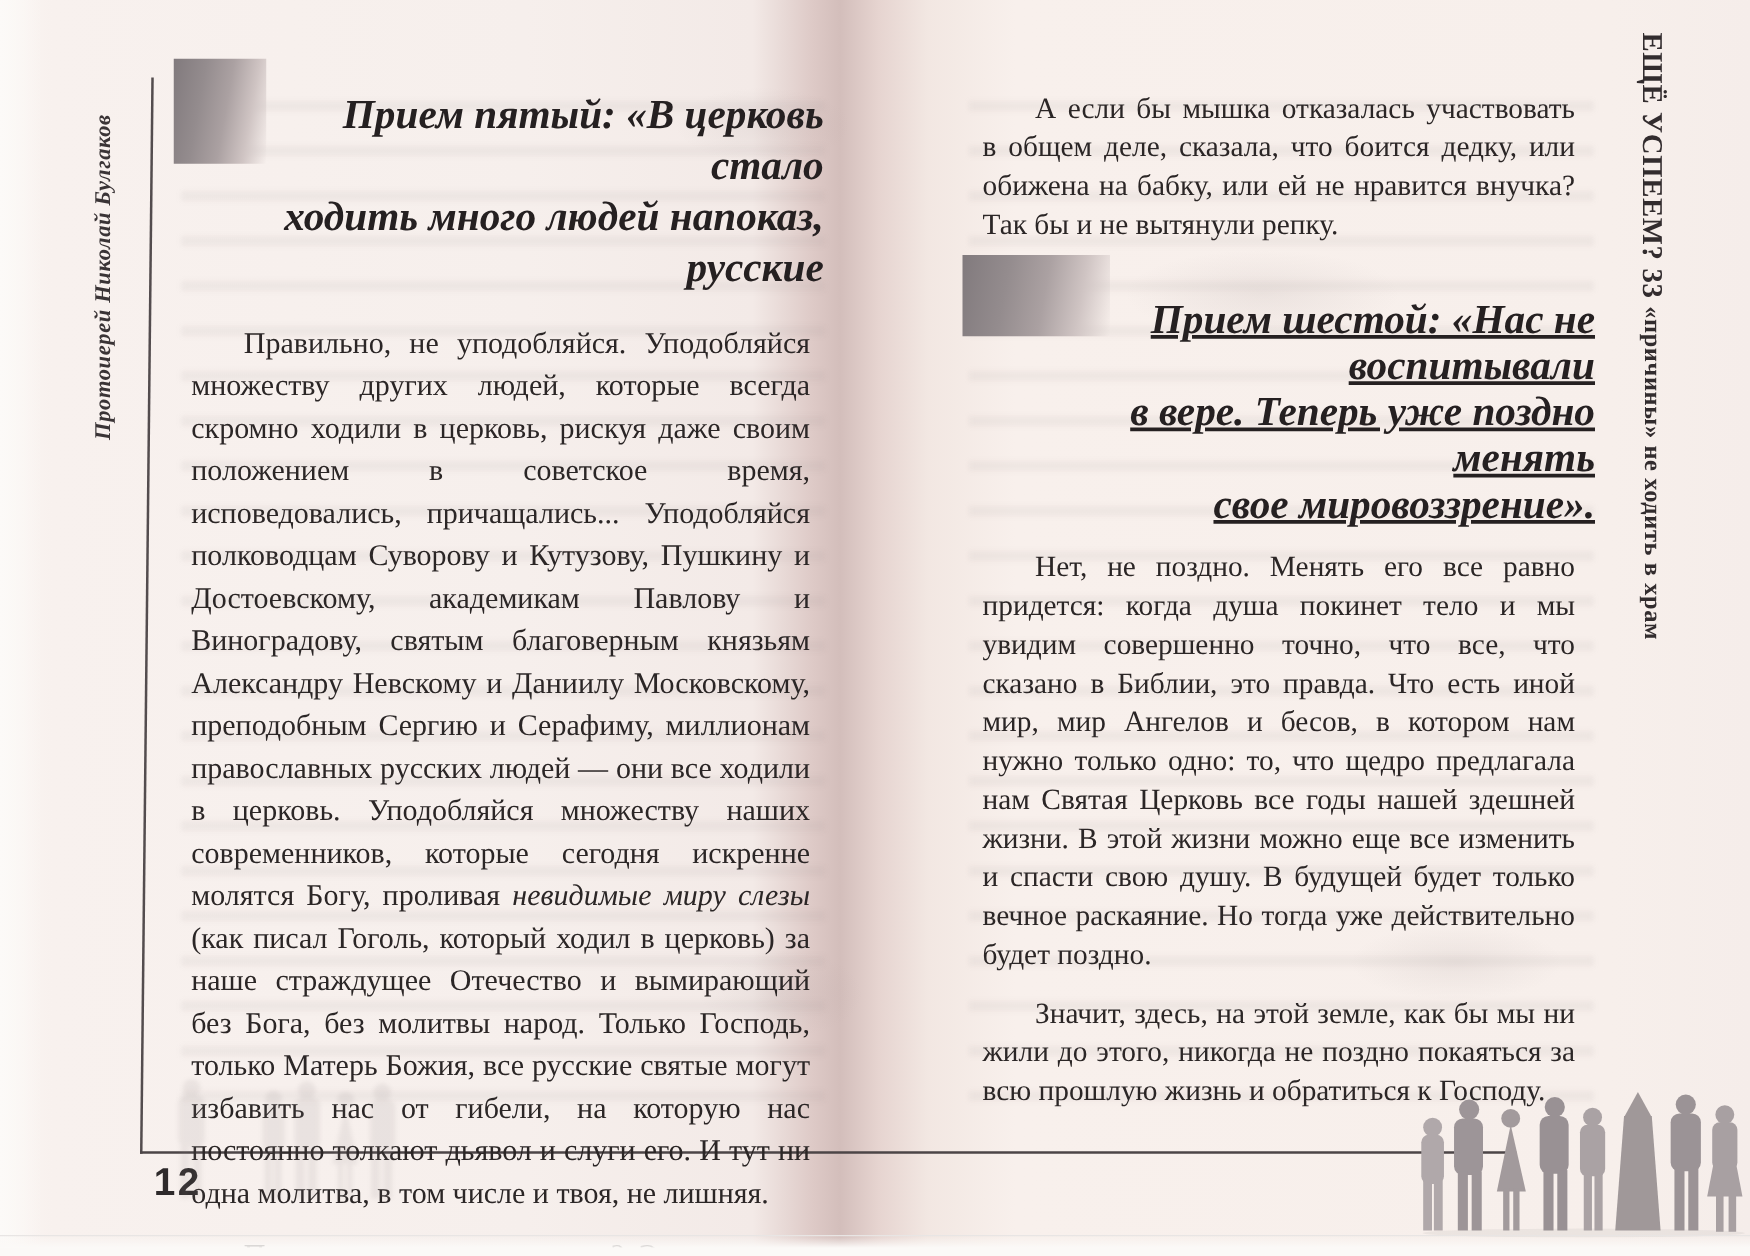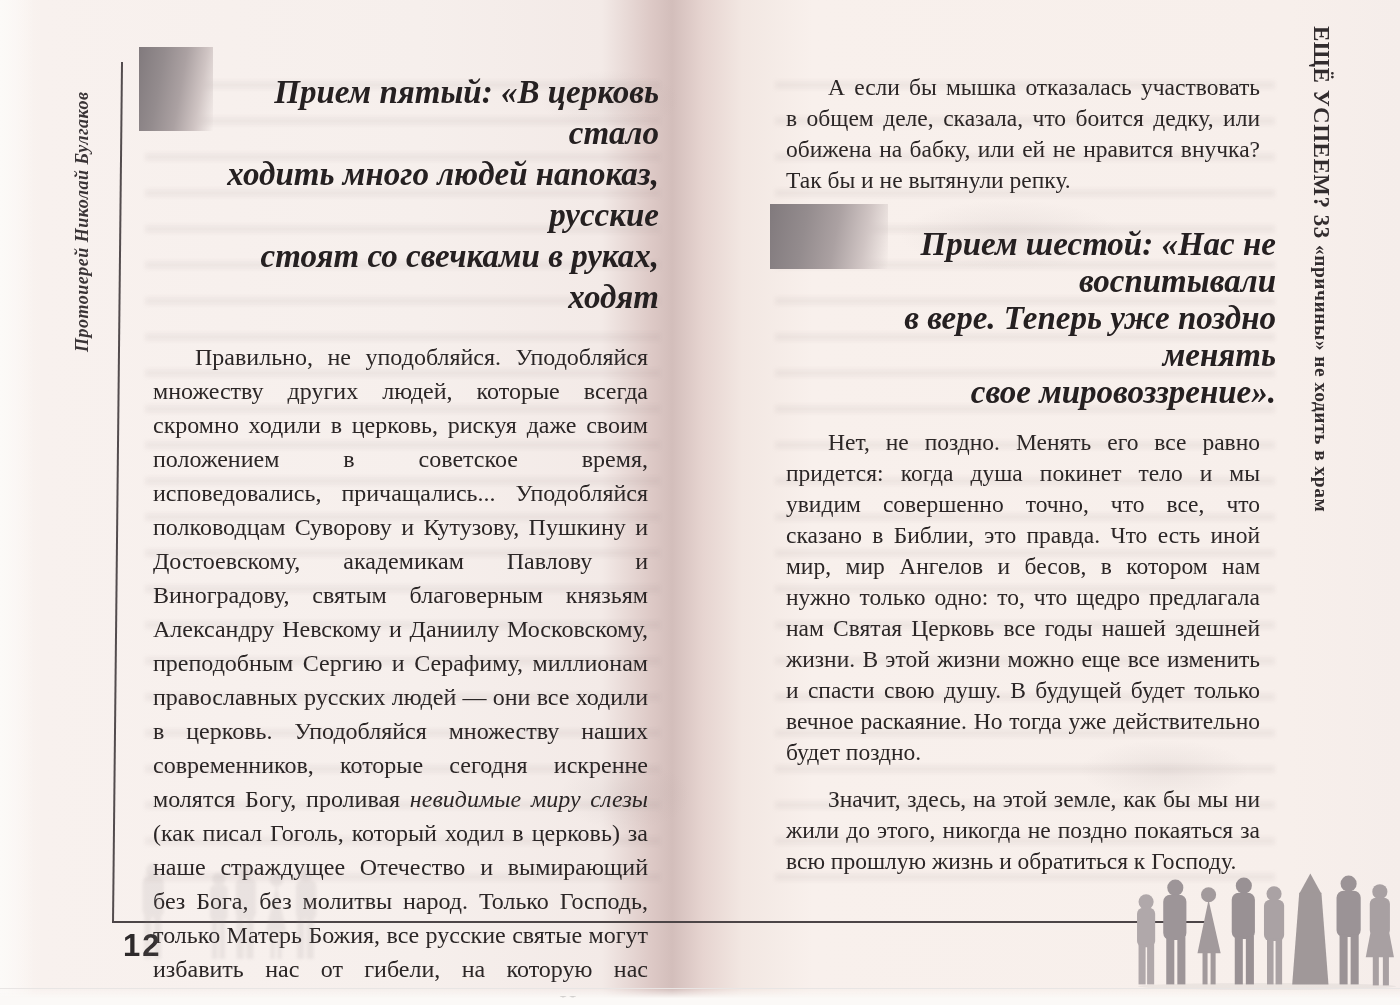--- a/index.html
+++ b/index.html
@@ -49,21 +49,21 @@
   .grad-block{position:absolute;
     background:linear-gradient(100deg,#817a7d 0%,#948c8e 30%,#aba1a2 55%,#cfc4c3 78%,rgba(246,238,235,0) 100%);}
   #grad-left{left:139px;top:47px;width:74px;height:84px;}
   #grad-right{left:770px;top:204px;width:118px;height:65px;}
   
   .col{position:absolute;text-align:justify;}
   #col-left{left:137px;top:50px;width:527px;}
   #col-right{left:770px;top:56px;width:506px;}
   .heading{font-weight:bold;font-style:italic;font-size:33px;line-height:41px;color:#252021;position:relative;text-align:right;}
   #col-left .heading{margin-left:52px;width:470px;margin-top:22px;}
-  #col-right .heading{margin-left:48px;width:458px;margin-top:30px;line-height:37px;}
+  #col-right .heading{margin-left:48px;width:458px;margin-top:42px;line-height:37px;text-decoration:underline;}
   .body-p{font-size:24px;line-height:34px;margin:16px;text-indent:42px;color:#2b2626;}
   #col-right .body-p{font-size:23.5px;line-height:31px;}
   #col-left .body-p.first{margin-top:22px;}
   #col-right .body-p.after-heading{margin-top:16px;}
   #col-right .body-p.spaced{margin-top:11px;}
   .italic-phrase{font-style:italic;}
   
   .page-number{position:absolute;left:123px;top:928px;
     font-family:Liberation Sans, sans-serif;
     font-weight:bold;font-size:31px;letter-spacing:2px;color:#2e2a2b;}
@@ -98,21 +98,20 @@
   <div class="author-margin">Протоиерей Николай Булгаков</div>
   <div class="right-margin"><span class="big">ЕЩЁ УСПЕЕМ? 33 </span><span class="small">«причины» не ходить в храм</span></div>
 
   <div id="grad-left" class="grad-block"></div>
   <div id="grad-right" class="grad-block"></div>
 
   <div id="col-left" class="col">
     <div class="heading">
       <div>Прием пятый: «В церковь стало</div>
       <div>ходить много людей напоказ, русские</div>
-      <div>стоят со свечками в руках, ходят</div>
     </div>
     <p class="body-p first"><span>Правильно, не уподобляйся. Уподобляйся множеству других людей, которые всегда скромно ходили в церковь, рискуя даже своим положением в советское время, исповедовались, причащались... Уподобляйся полководцам Суворову и Кутузову, Пушкину и Достоевскому, академикам Павлову и Виноградову, святым благоверным князьям Александру Невскому и Даниилу Московскому, преподобным Сергию и Серафиму, миллионам православных русских людей — они все ходили в церковь. Уподобляйся множеству наших современников, которые сегодня искренне молятся Богу, проливая </span><span class="italic-phrase">невидимые миру слезы</span><span> (как писал Гоголь, который ходил в церковь) за наше страждущее Отечество и вымирающий без Бога, без молитвы народ. Только Господь, только Матерь Божия, все русские святые могут избавить нас от гибели, на которую нас постоянно толкают дьявол и слуги его. И тут ни одна молитва, в том числе и твоя, не лишняя.</span></p>
     <p class="body-p">Помнишь сказку про репку? Это сказка и про общую молитву, про наше в ней участие.</p>
   </div>
 
   <div id="col-right" class="col">
     <p class="body-p">А если бы мышка отказалась участвовать в общем деле, сказала, что боится дедку, или обижена на бабку, или ей не нравится внучка? Так бы и не вытянули репку.</p>
     <div class="heading">
       <div>Прием шестой: «Нас не воспитывали</div>
       <div>в вере. Теперь уже поздно менять</div>

